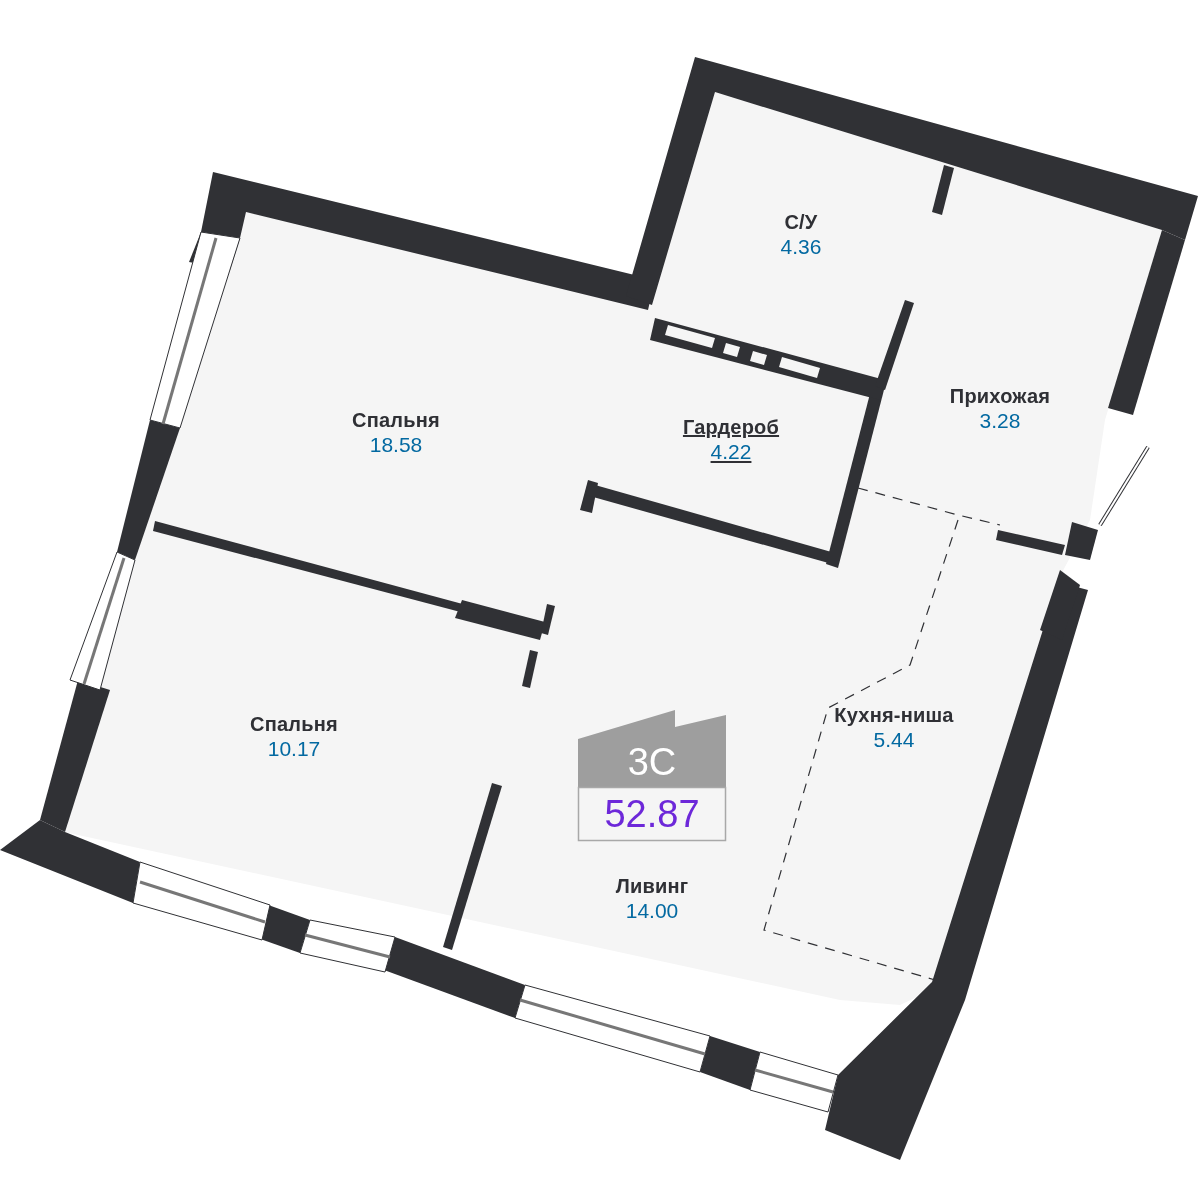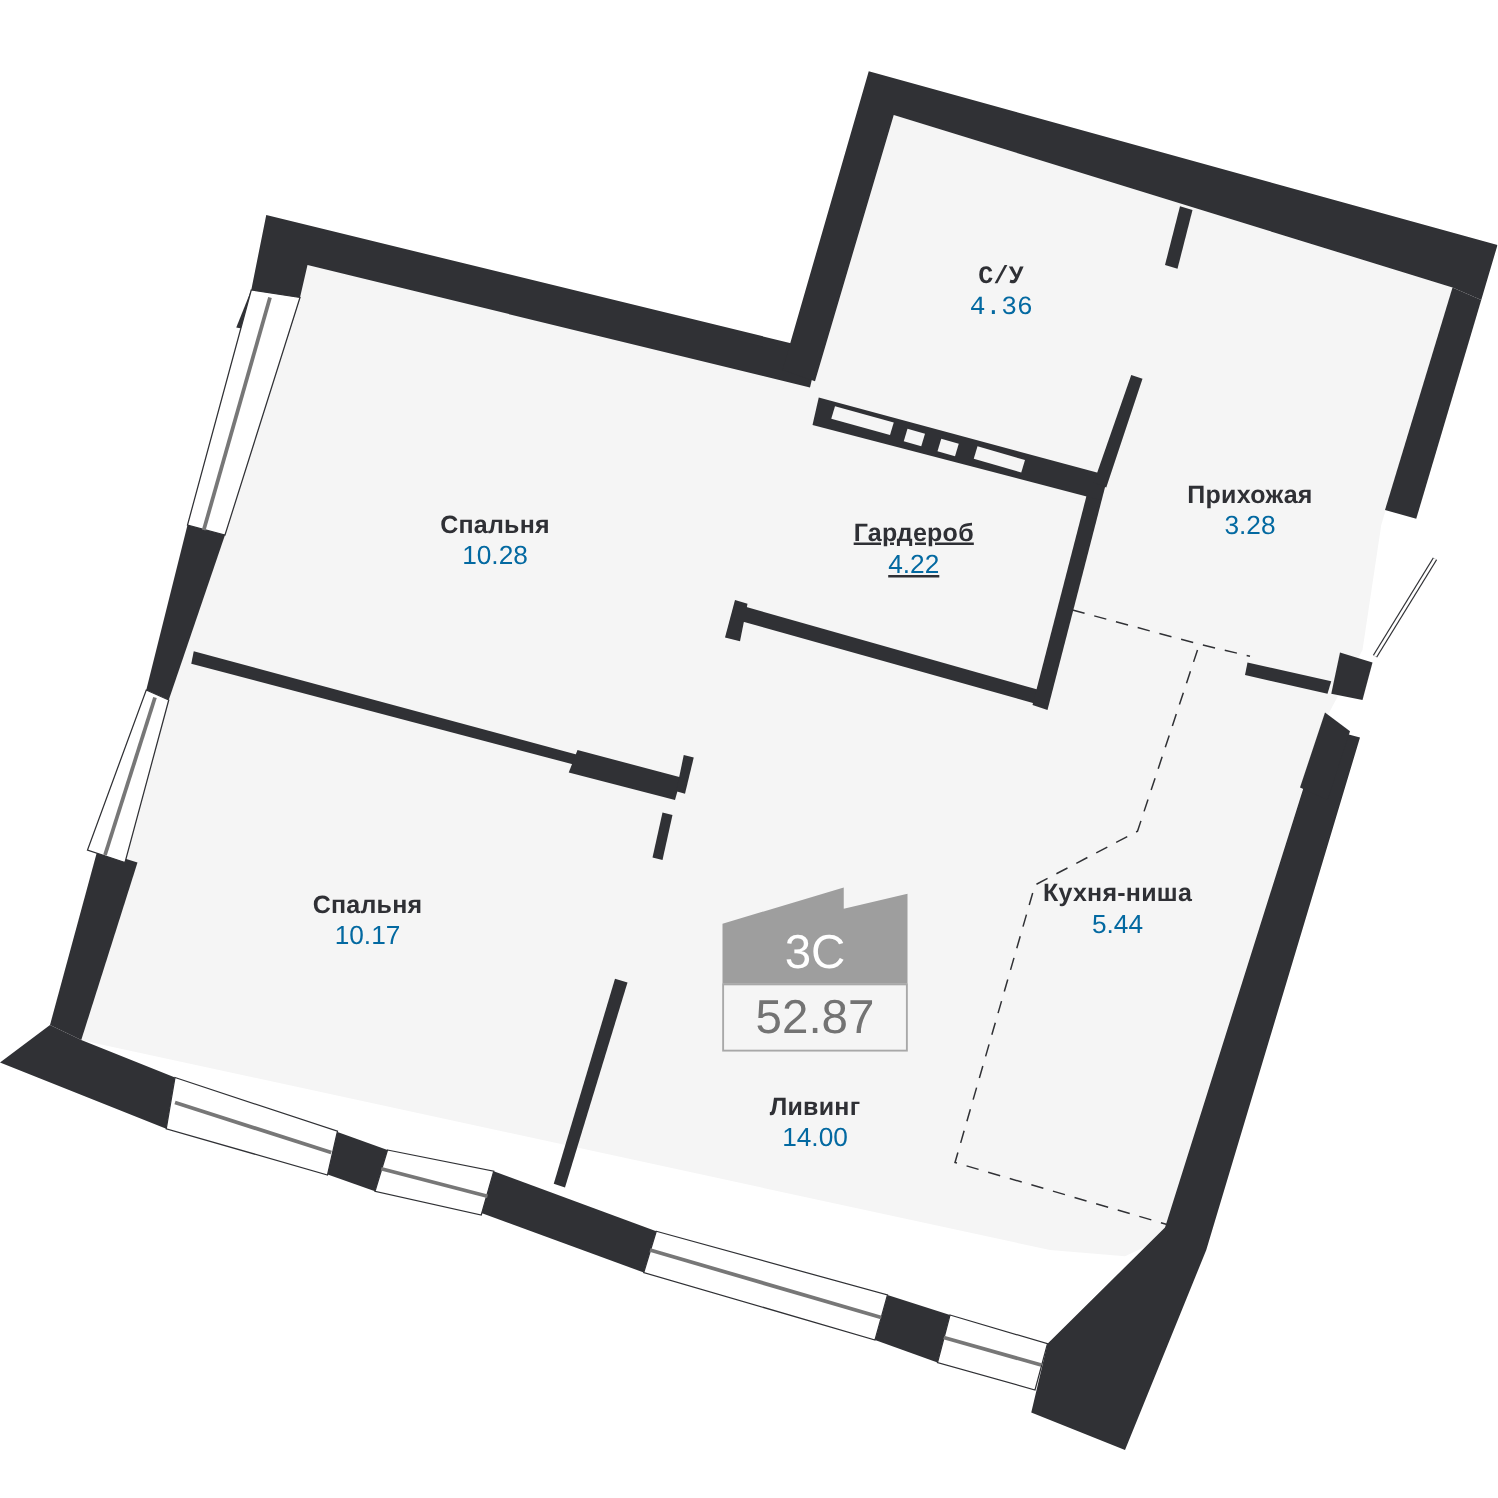--- a/index.html
+++ b/index.html
@@ -6,21 +6,21 @@
   body { width: 1198px; height: 1198px; position: relative; overflow: hidden;
          font-family: "Liberation Sans", "DejaVu Sans", sans-serif; }
   #plan { position: absolute; left: 0; top: 0; width: 1198px; height: 1198px; }
   .label { position: absolute; text-align: center; color: #2f3035; transform: translateX(-50%); white-space: nowrap; }
   .label .name { font-weight: bold; font-size: 20px; line-height: 24px; letter-spacing: 0.2px; }
   .label .area { font-weight: normal; font-size: 21px; line-height: 26px; color: #0369a1; }
   .badge { position: absolute; left: 578px; top: 719px; width: 152px; height: 122px; }
   .badge .code { position: absolute; left: 0; top: 26px; width: 148px; height: 34px;
                  text-align: center; font-size: 38px; line-height: 34px; color: #ffffff; }
   .badge .total { position: absolute; left: 0; top: 74px; width: 148px; text-align: center;
-                  font-size: 38px; line-height: 42px; color: #737373; }
+                  font-size: 38px; line-height: 42px; color: #6d28d9; }
 </style>
 </head>
 <body>
 
 <svg id="plan" viewBox="0 0 1198 1198" xmlns="http://www.w3.org/2000/svg">
 
   <g>
     <polygon fill="#f5f5f5" points="246,212 625,300 652,305 715,92 1162,230 1105,420 1090,520 1058,580 932,990 900,1005 840,1000 55,830 55,812"></polygon>
     <polygon fill="#f5f5f5" points="55,812 150,520 246,212 60,830"></polygon>
   </g>
@@ -97,31 +97,31 @@
     <polyline points="858,488 958,515 1000,525"></polyline>
     <polyline points="958,520 910,665 828,708 764,930 935,980"></polyline>
   </g>
 
   <g>
     <polygon points="578,739 675,710 675,727 726,715 726,787 578,787" fill="#9e9e9e"></polygon>
     <rect x="578.5" y="787.5" width="147" height="53" fill="#f5f5f5" stroke="#a8a8a8" stroke-width="1.5"></rect>
   </g>
 </svg>
 
-<div class="label" style="left:801px; top:210px;font-family:Liberation Mono, monospace;">
+<div class="label" style="left:801px; top:210px;">
   <div class="name">С/У</div>
   <div class="area">4.36</div>
 </div>
 <div class="label" style="left:1000px; top:384px;">
   <div class="name">Прихожая</div>
   <div class="area">3.28</div>
 </div>
 <div class="label" style="left:396px; top:408px;">
   <div class="name">Спальня</div>
-  <div class="area">10.28</div>
+  <div class="area">18.58</div>
 </div>
 <div class="label" style="left:731px; top:415px;text-decoration:underline;">
   <div class="name">Гардероб</div>
   <div class="area">4.22</div>
 </div>
 <div class="label" style="left:294px; top:712px;">
   <div class="name">Спальня</div>
   <div class="area">10.17</div>
 </div>
 <div class="label" style="left:894px; top:703px;">

